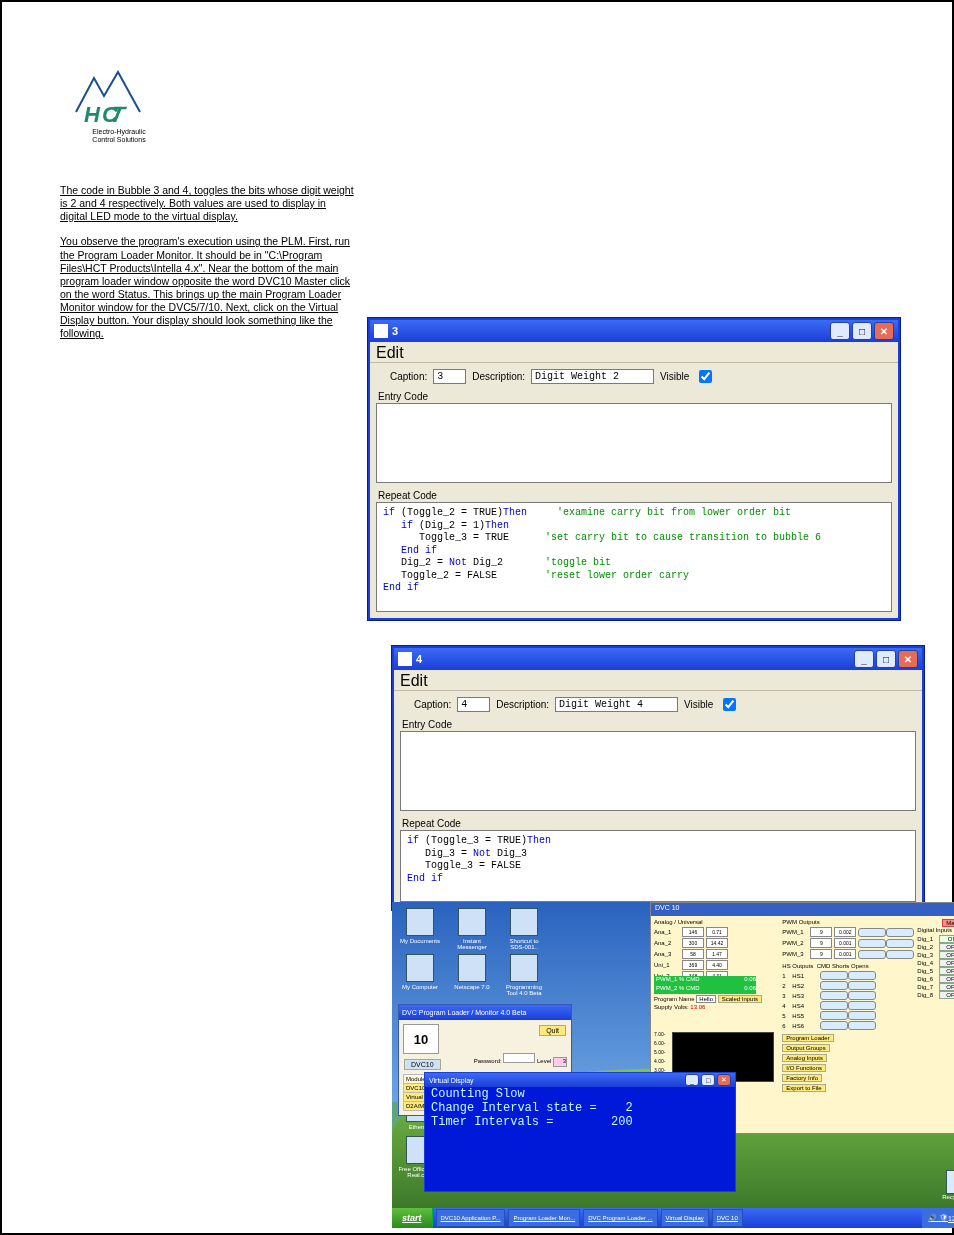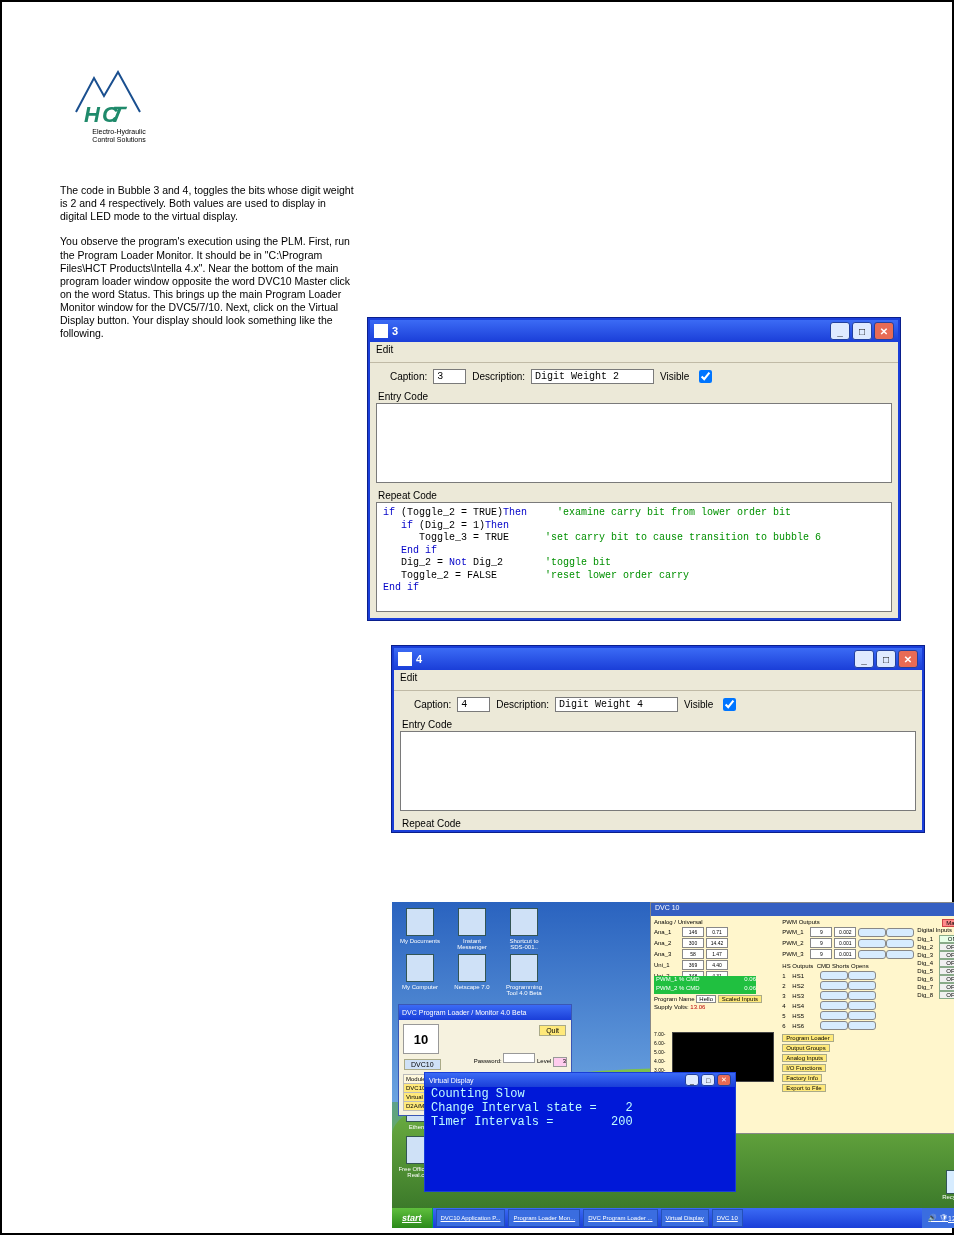--- a/index.html
+++ b/index.html
@@ -6,30 +6,30 @@
   .page { width:954px; height:1235px; margin:0 auto; position:relative; background:#fff; border:2px solid #000; box-sizing:border-box; }
   .inner { position:absolute; left:58px; top:54px; right:58px; bottom:54px; }
 
   
   .logo { position:absolute; left:14px; top:14px; width:90px; }
   .logo svg { display:block; }
   .logo-text { font-size:7px; color:#000; text-align:center; margin-top:2px; line-height:1.1; }
 
   
   .body-text { position:absolute; left:0; top:128px; width:300px; font-size:10.5px; line-height:1.25; }
-  .body-text p { margin:0 4px 12px 0; }
+  .body-text p { margin:0 4px 12px 0;text-decoration:underline; }
 
   
   .win { position:absolute; border:2px solid #1a3ed8; background:#ece9d8; box-shadow:0 0 0 1px #0a1f8c; }
   .titlebar { height:22px; background:linear-gradient(to bottom,#3b6bf5,#1a3ed8); display:flex; align-items:center; padding:0 4px; color:#fff; font-size:11px; font-weight:bold; }
   .titlebar .ticon { width:14px; height:14px; margin-right:4px; background:#fff; display:inline-block; }
   .titlebar .spacer { flex:1; }
   .winbtn { width:18px; height:16px; margin-left:2px; background:#dfeaff; border:1px solid #22409e; display:flex; align-items:center; justify-content:center; font-size:10px; color:#000; border-radius:3px; }
   .winbtn.close { background:#e86b55; color:#fff; }
-  .menubar { height:16px; background:#ece9d8; font-size:10px; padding:2px 6px; border-bottom:1px solid #c0baa6; }
+  .menubar { height:16px; background:#ece9d8; font-size:16px; padding:2px 6px; border-bottom:1px solid #c0baa6; }
   .formrow { padding:4px 20px; font-size:10px; display:flex; align-items:center; gap:6px; }
   .formrow input[type=text] { font-family:"Courier New",monospace; font-size:10px; border:1px solid #7a7a7a; background:#fff; padding:1px 3px; }
   .section-label { font-size:10px; padding:1px 8px; }
   .codebox { background:#fff; border:1px solid #7a7a7a; margin:0 6px 6px 6px; padding:4px 6px; font-family:"Courier New",monospace; font-size:10px; white-space:pre; line-height:1.25; min-height:18px; overflow:hidden; }
   .kw { color:#0000c8; }
   .cm { color:#009000; }
 
   
   .win1 { left:308px; top:262px; width:528px; }
   .win2 { left:332px; top:590px; width:528px; }
@@ -150,20 +150,24 @@
         <span>Caption:</span>
         <input type="text" size="3" value="4" style="">
         <span>Description:</span>
         <input type="text" size="18" value="Digit Weight 4" style="">
         <span>Visible</span>
         <input type="checkbox" checked="" style="">
       </div>
       <div class="section-label">Entry Code</div>
       <div class="codebox" style="height:70px"></div>
       <div class="section-label">Repeat Code</div>
+      <div class="codebox" style="height:62px" id="rc2"><span class="kw">if</span> (Toggle_3 = TRUE)<span class="kw">Then</span>
+   Dig_3 = <span class="kw">Not</span> Dig_3
+   Toggle_3 = FALSE
+<span class="kw">End if</span></div>
     </div>
 
     <div class="desk-wrap">
       <div class="sky"></div>
         <div class="hill"></div>
 
       <div class="desk-icons" id="dicons">
           <div class="dicon"><div class="box"></div>My Documents</div>
           <div class="dicon"><div class="box"></div>Instant Messenger</div>
           <div class="dicon"><div class="box"></div>Shortcut to SDS-001..</div>

